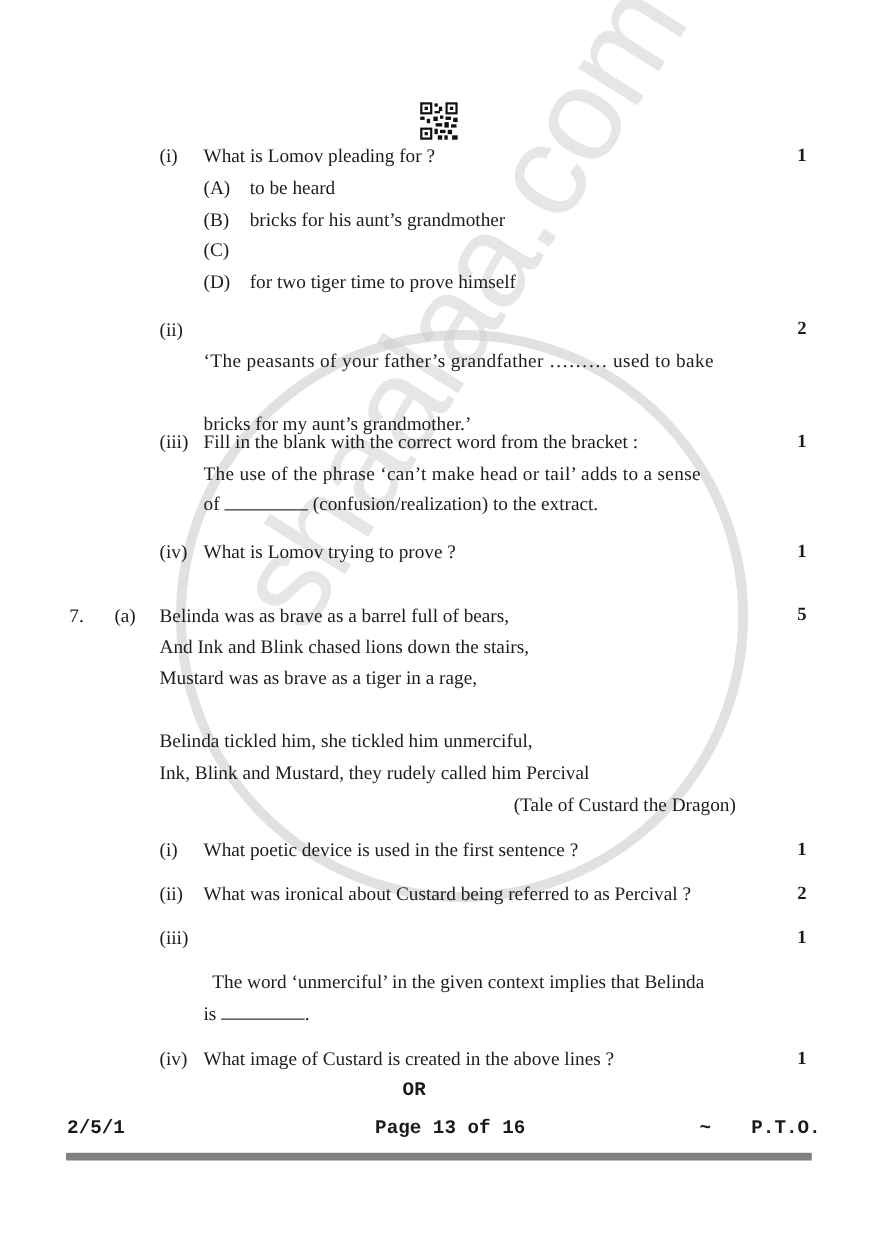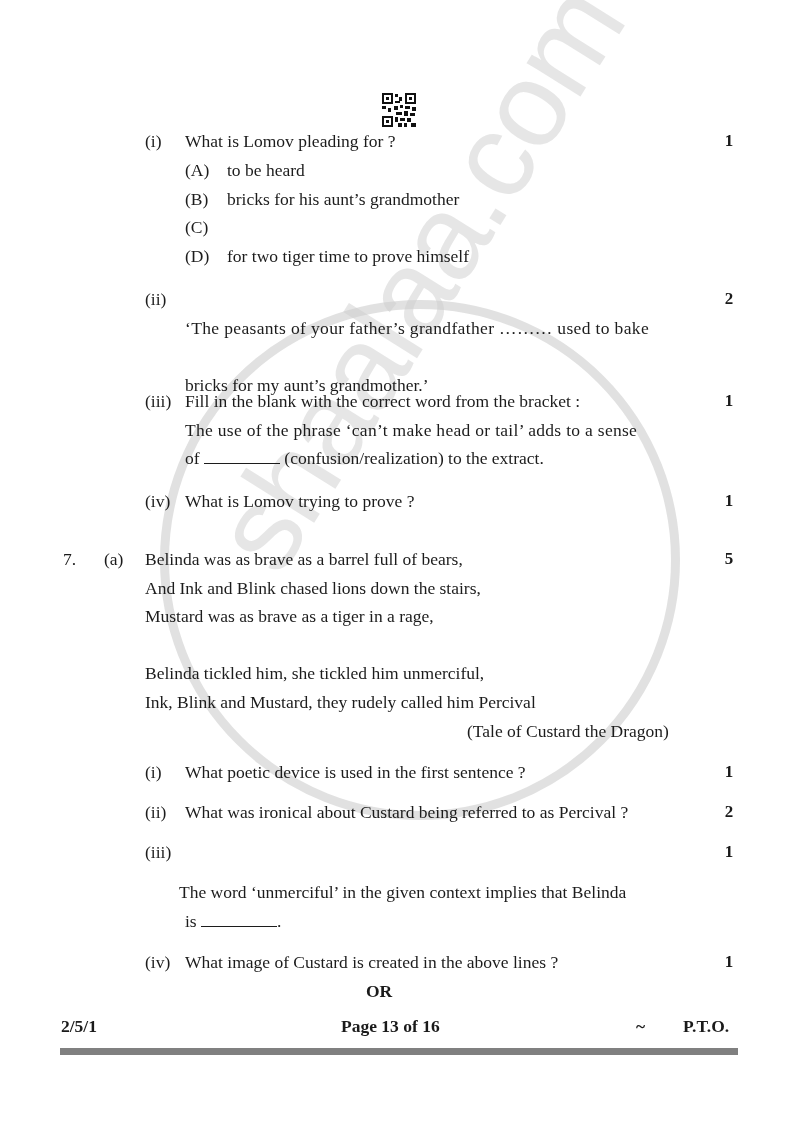--- a/index.html
+++ b/index.html
@@ -7,21 +7,21 @@
          font-family:"DejaVu Serif","Liberation Serif",serif; color:#1a1a1a; }
   .page { position:absolute; left:0; top:0; width:800px; height:1131px; }
   .t { position:absolute; font-family:"Liberation Serif","DejaVu Serif",serif; font-size:17.5px; line-height:22px; white-space:nowrap; color:#1c1c1c; }
   .m { position:absolute; left:722px; width:14px; text-align:center; font-family:"Liberation Serif",serif; font-weight:bold; font-size:17px; line-height:22px; }
   .num { position:absolute; font-family:"Liberation Serif",serif; font-size:17.5px; line-height:22px; }
   .qr { position:absolute; left:381px; top:92px; width:36px; height:36px; }
   .watermark-circle { position:absolute; left:160px; top:300px; width:520px; height:520px; border-radius:50%;
                       border:9px solid rgba(200,200,200,0.55); box-sizing:border-box; }
   .watermark-text { position:absolute; left:185px; top:520px; font-family:"Liberation Sans",sans-serif; font-size:120px;
                     color:rgba(205,205,205,0.5); transform:rotate(-58deg); transform-origin:left top; white-space:nowrap; letter-spacing:-2px; }
-  .footer { position:absolute; font-family:Liberation Serif, serif; font-weight:bold; font-size:17.5px; line-height:22px; }
+  .footer { position:absolute; font-family:Liberation Mono, monospace; font-weight:bold; font-size:17.5px; line-height:22px; }
   .footer-bar { position:absolute; left:60px; top:1048px; width:678px; height:7px; background:#808080; }
   .blank { display:inline-block; border-bottom:1.3px solid #1c1c1c; width:76px; height:14px; vertical-align:baseline; }
 </style>
 </head>
 <body>
 
 <div class="page">
 
   <div class="watermark-circle"></div>
   <div class="watermark-text">shaalaa.com</div>
@@ -102,21 +102,21 @@
   <div class="t" style="left:145px;top:761px;">(i)</div>
   <div class="t" style="left:185px;top:761px;">What poetic device is used in the first sentence ?</div>
   <div class="m" style="top:761px;">1</div>
 
   <div class="t" style="left:145px;top:801px;">(ii)</div>
   <div class="t" style="left:185px;top:801px;">What was ironical about Custard being referred to as Percival ?</div>
   <div class="m" style="top:801px;">2</div>
 
   <div class="t" style="left:145px;top:841px;">(iii)</div>
   <div class="m" style="top:841px;">1</div>
-  <div class="t" style="left:179px;top:881px;">The word ‘unmerciful’ in the given context implies that Belinda</div>
+  <div class="t" style="left:193px;top:881px;">The word ‘unmerciful’ in the given context implies that Belinda</div>
   <div class="t" style="left:185px;top:910px;">
     <span>is</span>
     <span class="blank"></span><span>.</span>
   </div>
 
   <div class="t" style="left:145px;top:951px;">(iv)</div>
   <div class="t" style="left:185px;top:951px;">What image of Custard is created in the above lines ?</div>
   <div class="m" style="top:951px;">1</div>
 
   <div class="footer" style="left:366px;top:980px;">OR</div>

